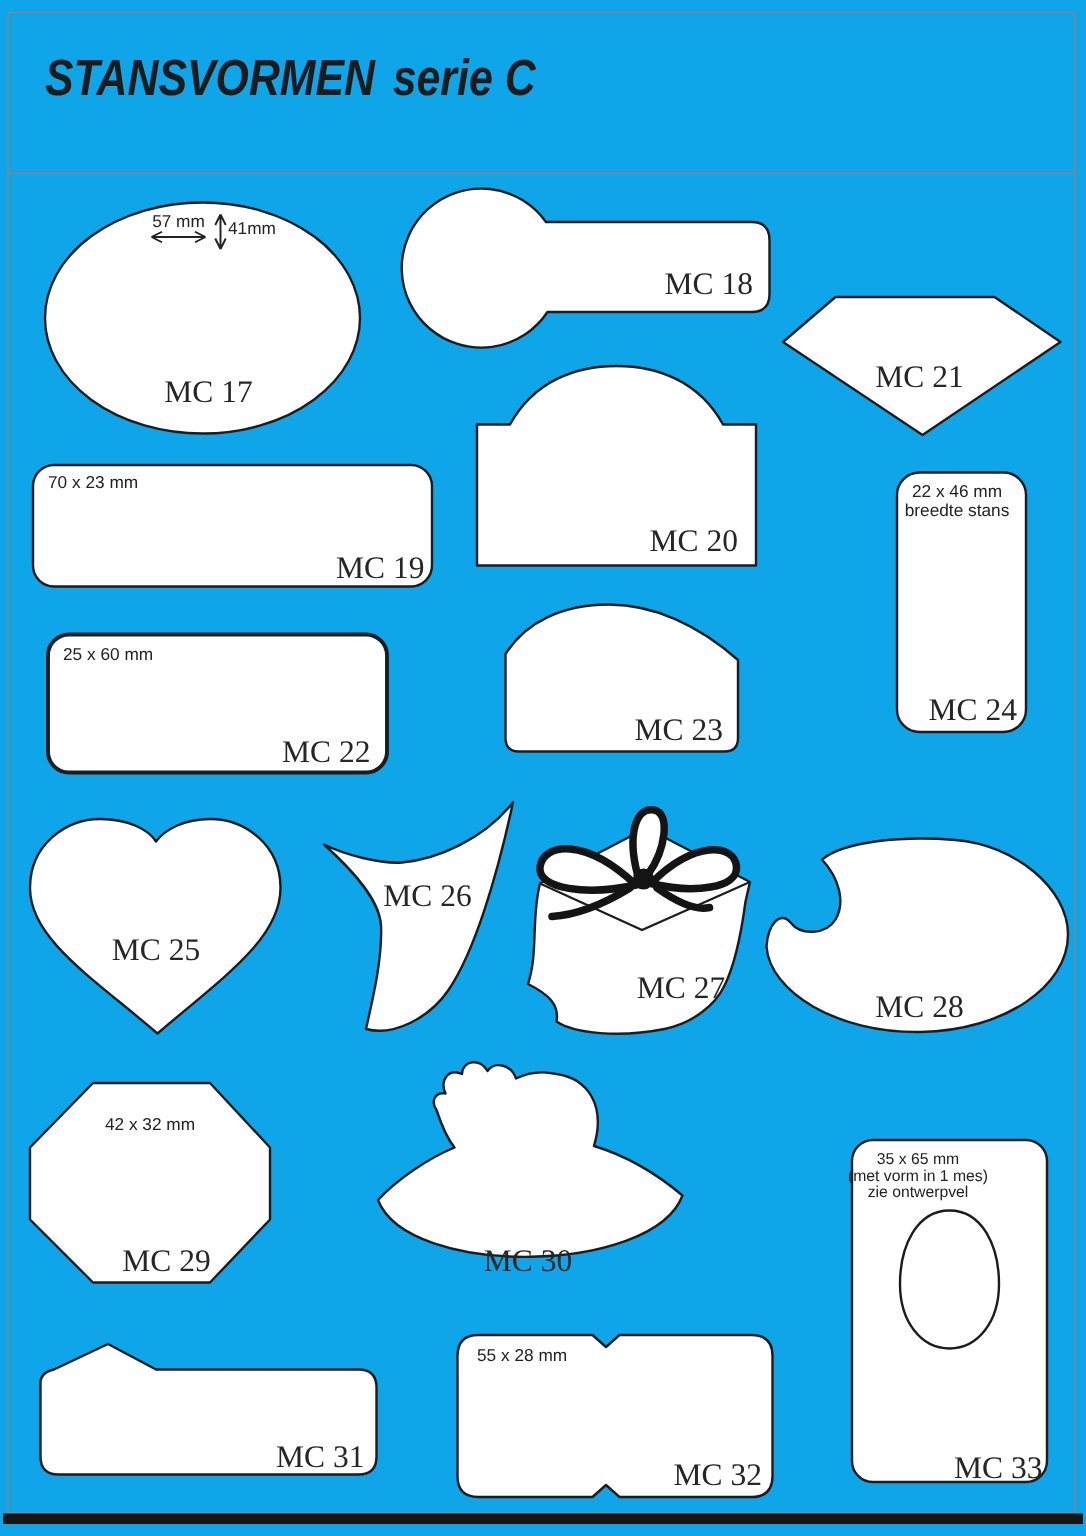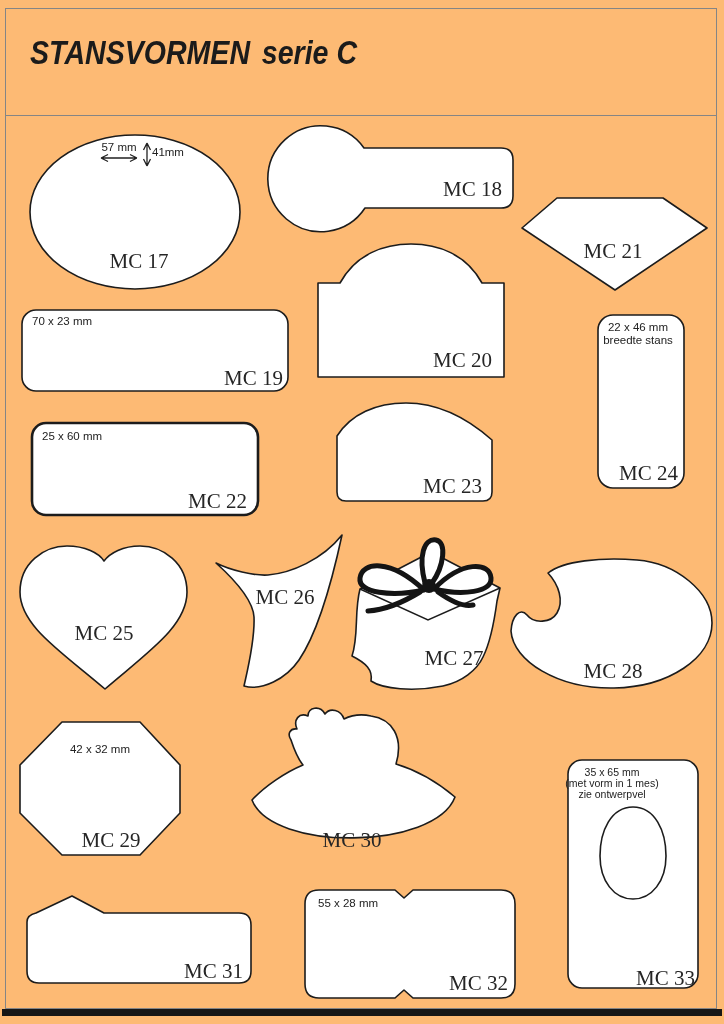--- a/index.html
+++ b/index.html
@@ -1,16 +1,16 @@
 <!DOCTYPE html>
 <html><head>
 <meta charset="utf-8">
 <style>
   html,body{margin:0;padding:0;background:#ffffff;}
-  .page{position:relative;width:724px;height:1024px;background:#fdba74;overflow:hidden;
+  .page{position:relative;width:724px;height:1024px;background:#0ea5e9;overflow:hidden;
         font-family:"Liberation Sans","DejaVu Sans",sans-serif;}
   .page-border{position:absolute;left:5px;top:8px;width:712px;height:1001px;
         border:1px solid #858585;box-sizing:border-box;pointer-events:none;}
   .header-rule{position:absolute;left:5px;top:115px;width:712px;height:1px;background:#858585;}
   .bottom-bar{position:absolute;left:2px;top:1009px;width:720px;height:7px;background:#161616;}
   .title{position:absolute;left:30px;top:33px;display:flex;gap:14px;
         font-weight:bold;font-style:italic;font-size:34px;color:#1b1b1b;
         transform:scaleX(0.84);transform-origin:left center;white-space:nowrap;}
   svg.canvas{position:absolute;left:0;top:0;}
   .shape{fill:#ffffff;stroke:#1c1c1c;stroke-width:1.6;stroke-linejoin:round;}

